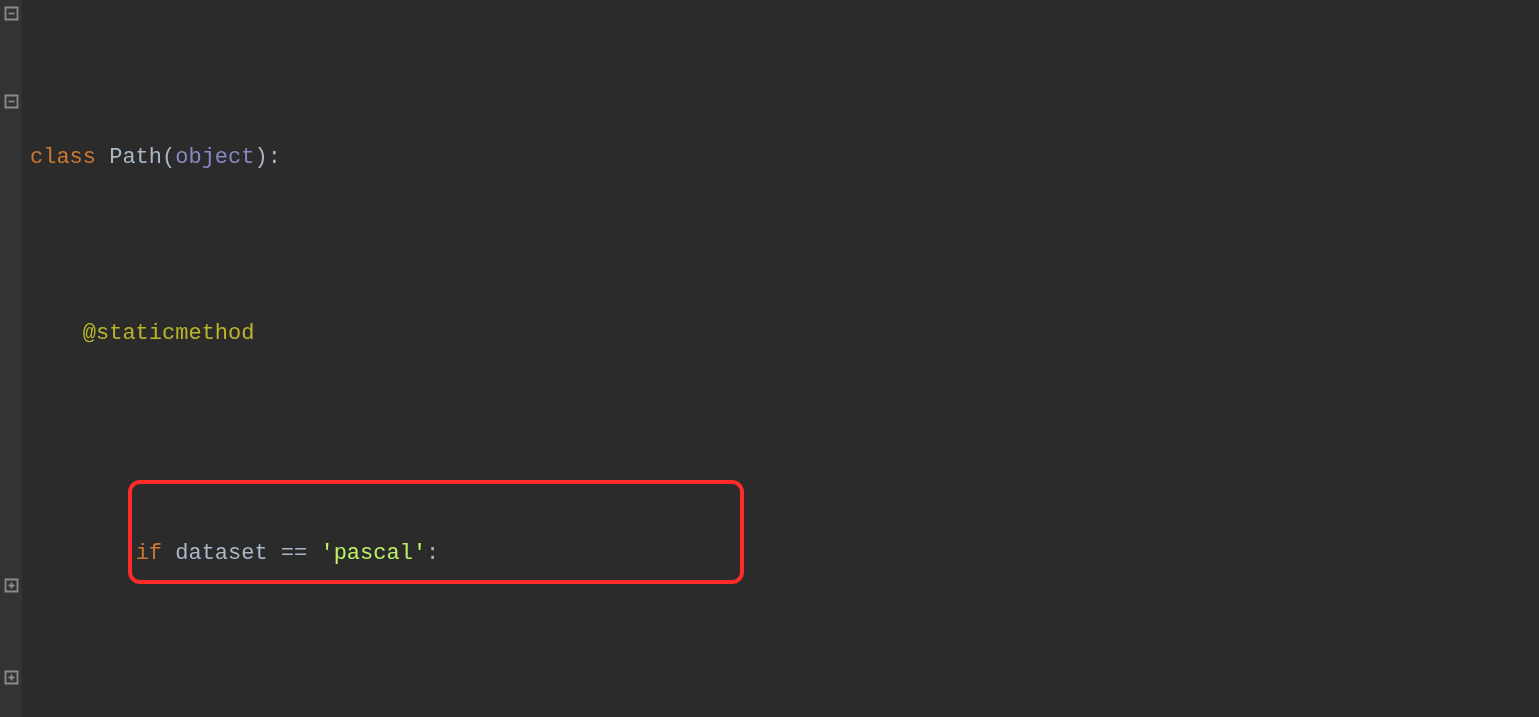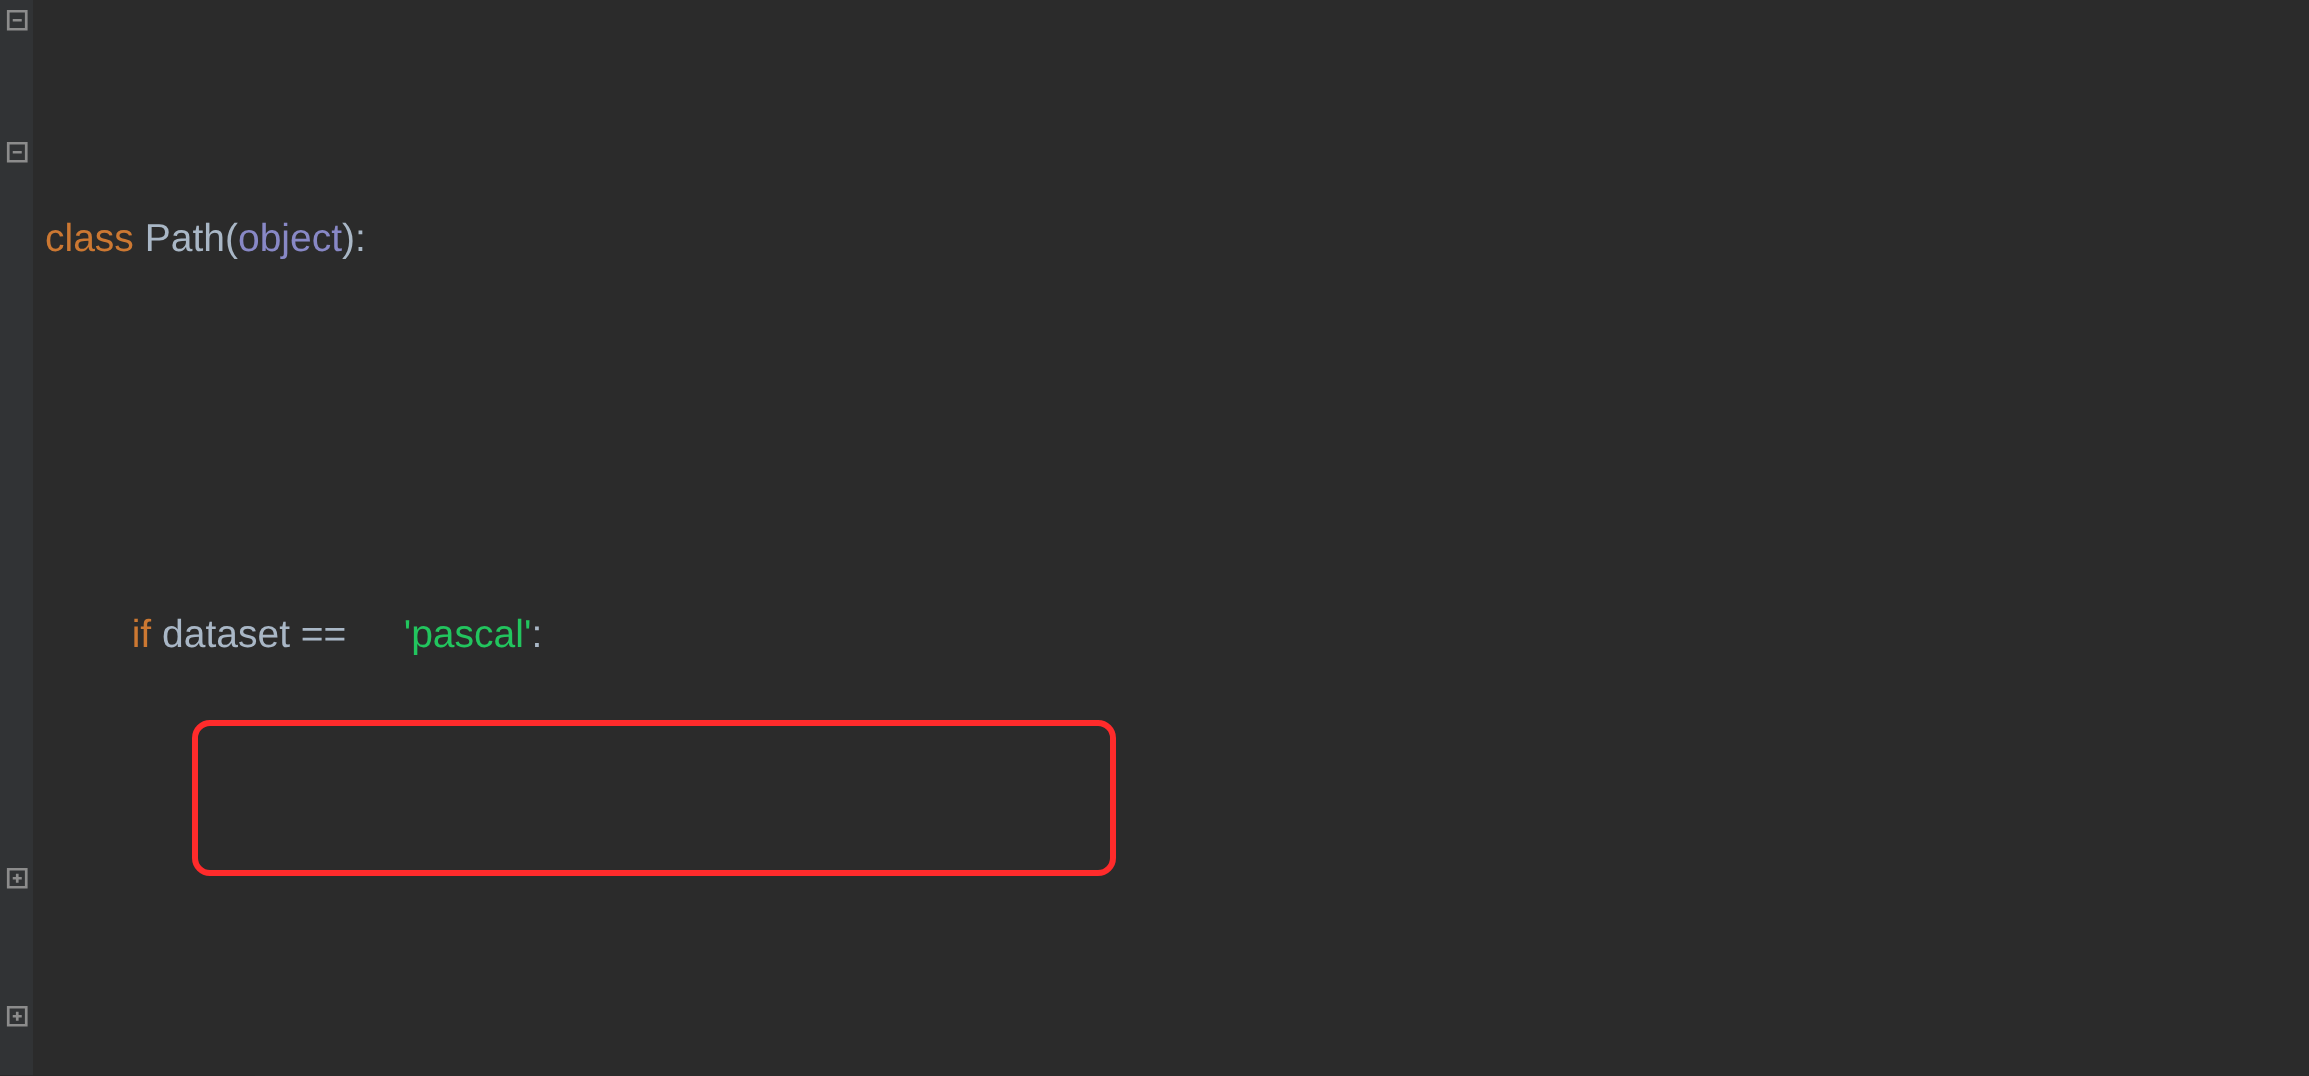--- a/index.html
+++ b/index.html
@@ -8,22 +8,22 @@
     width: 1539px;
     height: 717px;
     background: #2b2b2b;
     overflow: hidden;
   }
   .editor {
     position: relative;
     width: 1539px;
     height: 717px;
     background: #2b2b2b;
-    font-family: Liberation Sans, sans-serif;
-    font-size: 26px;
+    font-family: Liberation Mono, monospace;
+    font-size: 22px;
     line-height: 44px;
     white-space: pre;
   }
   .gutter {
     position: absolute;
     left: 0;
     top: 0;
     width: 22px;
     height: 100%;
     background: #313335;
@@ -43,21 +43,21 @@
   .line {
     height: 44px;
   }
 
   
   .kw      { color: #cc7832; }
   .fn      { color: #ffc66d; }        
   .param   { color: #a9b7c6; }
   .builtin { color: #8888c6; }        
   .decor   { color: #bbb529; }        
-  .str     { color: #22c55e; margin-left: 31px; }        
+  .str     { color: #bef264; }        
   .op      { color: #a9b7c6; }
   .punct   { color: #a9b7c6; }
   .txt     { color: #a9b7c6; }
 
   .highlight-box {
     position: absolute;
     border: 4px solid #ff2b2b;
     border-radius: 12px;
     pointer-events: none;
   }
@@ -84,20 +84,21 @@
     <svg class="gutter-icon" style="top:670px" viewBox="0 0 10 10">
         <path d="M1 9 H9 V1 H1 Z" fill="none" stroke="#8c8c8c" stroke-width="1.2"></path>
         <path d="M3 5 H7 M5 3 V7" stroke="#8c8c8c" stroke-width="1.2"></path>
       </svg>
   </div>
 
   <div class="code-area">
     
     <div class="line"><span class="kw">class </span><span class="txt">Path</span><span class="punct">(</span><span class="builtin">object</span><span class="punct">):</span></div>
     
+    <div class="line"><span class="txt">    </span><span class="decor">@staticmethod</span></div>
     
     
     <div class="line"><span class="txt">        </span><span class="kw">if </span><span class="txt">dataset</span><span class="op"> == </span><span class="str">'pascal'</span><span class="punct">:</span></div>
     
     
     
     
     
     
     

